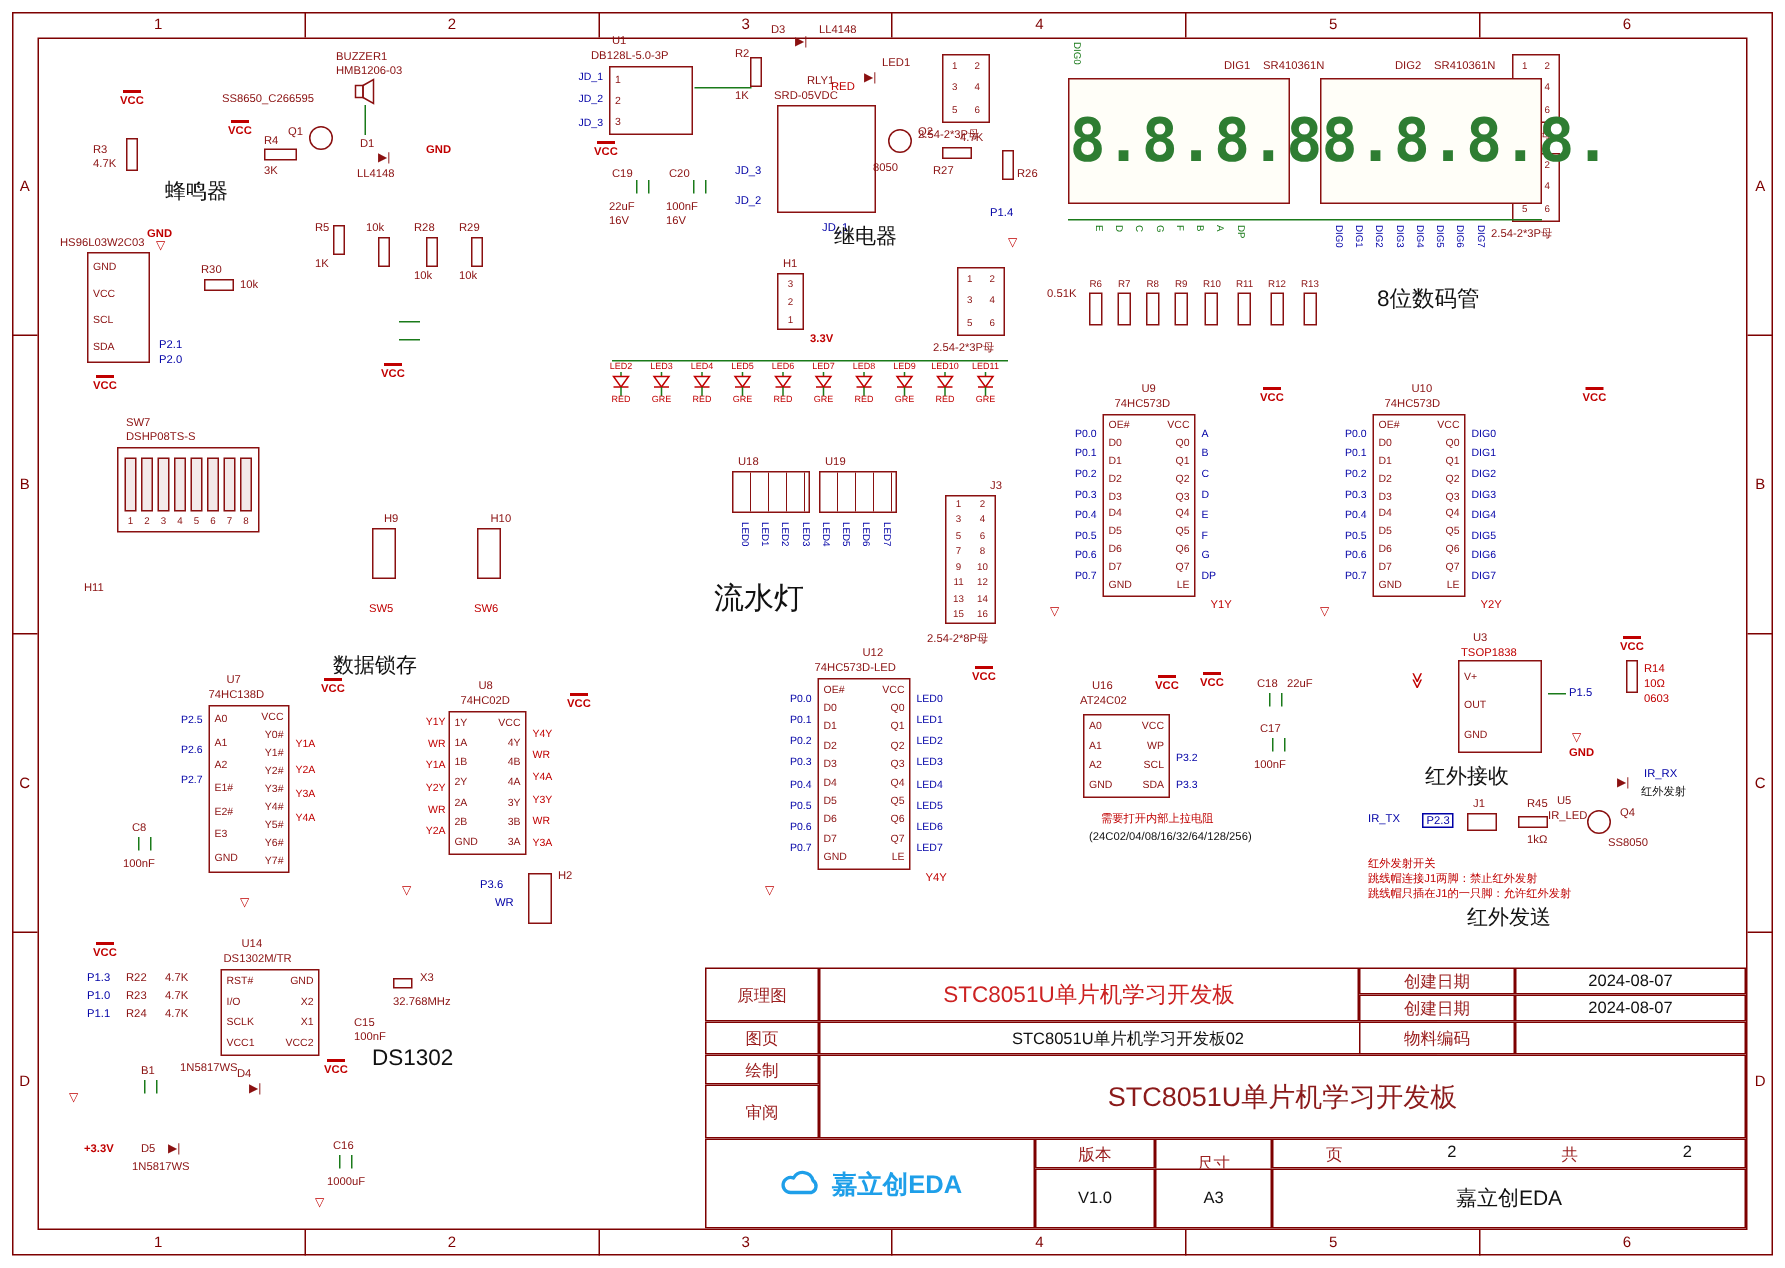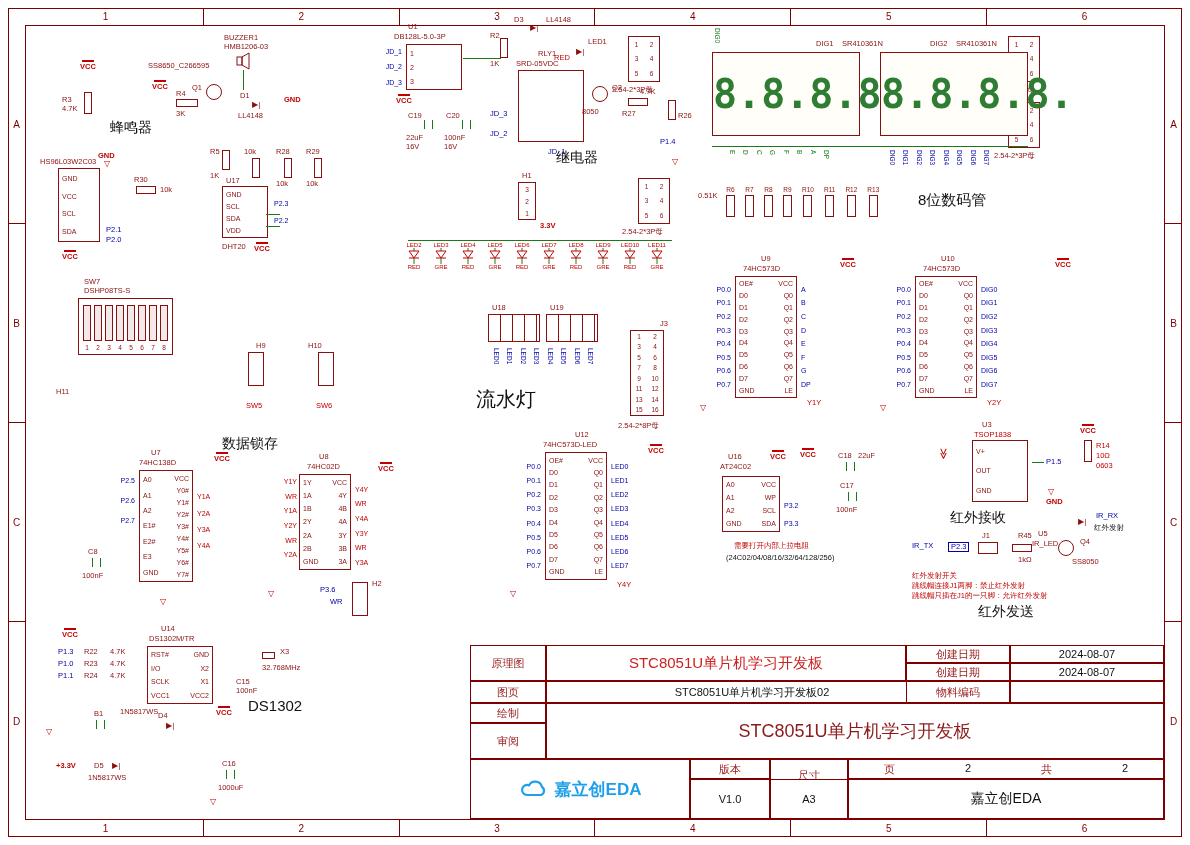--- a/index.html
+++ b/index.html
@@ -179,38 +179,20 @@
           <div>VCC</div>
           <div>SCL</div>
           <div>SDA</div>
         </div>
     </div>
   </div>
   <div class="pwr bar" style="left:62px;top:250px">VCC</div>
   <div class="t b" style="left:106px;top:226px">P2.1</div>
   <div class="t b" style="left:106px;top:236px">P2.0</div>
 
-  <div class="chip" style="left:218px;top:176px;width:100px;height:80px">
-    <div class="ref" style="left:8px;top:0">U17</div>
-    <div class="body" style="left:4px;top:10px;width:46px;height:52px">
-      <div class="pins">
-          <div>GND</div>
-          <div>SCL</div>
-          <div>SDA</div>
-          <div>VDD</div>
-        </div>
-    </div>
-    <div class="cnets nb" style="left:56px;top:10px;width:30px;height:52px">
-        <div></div>
-        <div>P2.3</div>
-        <div>P2.2</div>
-        <div></div>
-      </div>
-    <div class="ref" style="left:4px;top:66px">DHT20</div>
-  </div>
   <div class="wh" style="left:266px;top:214px;width:14px"></div>
   <div class="wh" style="left:266px;top:226px;width:14px"></div>
   <div class="pwr bar" style="left:254px;top:242px">VCC</div>
 
   <div class="t m" style="left:84px;top:278px">SW7</div>
   <div class="t m" style="left:84px;top:287px">DSHP08TS-S</div>
   <div class="dip" style="left:78px;top:298px">
       <div class="dipsw">1</div>
       <div class="dipsw">2</div>
       <div class="dipsw">3</div>
@@ -218,21 +200,21 @@
       <div class="dipsw">5</div>
       <div class="dipsw">6</div>
       <div class="dipsw">7</div>
       <div class="dipsw">8</div>
     </div>
   <div class="t m" style="left:56px;top:388px">H11</div>
 
   <div class="t m" style="left:256px;top:342px">H9</div>
   <div class="conn one" style="left:248px;top:352px;width:16px;height:34px"></div>
   <div class="t r" style="left:246px;top:402px">SW5</div>
-  <div class="t m" style="left:308px;top:342px">H10</div>
+  <div class="t m" style="left:327px;top:342px">H10</div>
   <div class="conn one" style="left:318px;top:352px;width:16px;height:34px"></div>
   <div class="t r" style="left:316px;top:402px">SW6</div>
 
   <div class="t k s14" style="left:222px;top:436px">数据锁存</div>
   <div class="pwr bar" style="left:214px;top:452px">VCC</div>
   <div class="chip" style="left:95px;top:448px;width:140px;height:140px">
     <div class="ref" style="left:56px;top:0">U7</div>
     <div class="ref" style="left:44px;top:10px">74HC138D</div>
     <div class="cnets l nb" style="left:0;top:22px;width:40px;height:112px">
         <div>P2.5</div>

